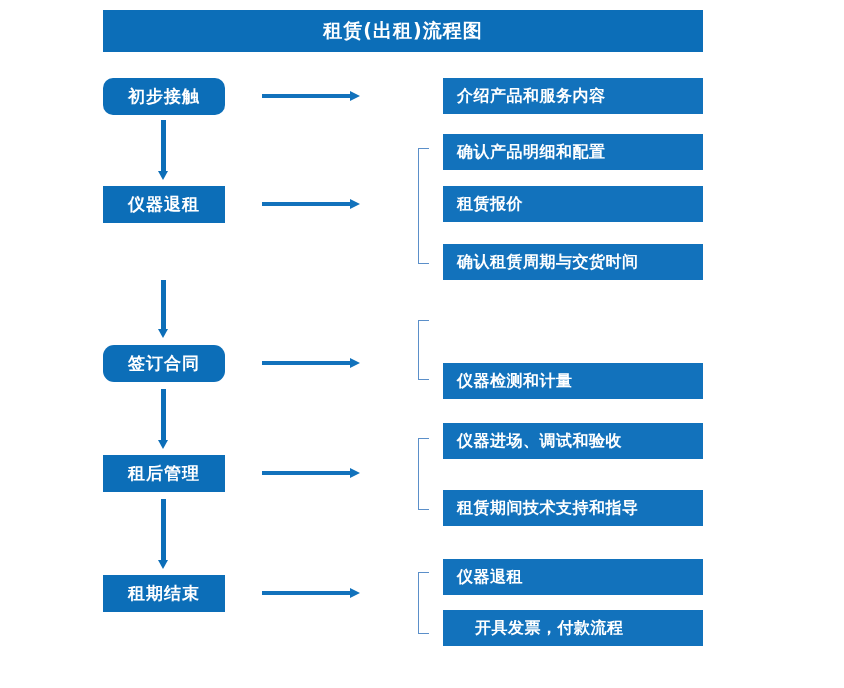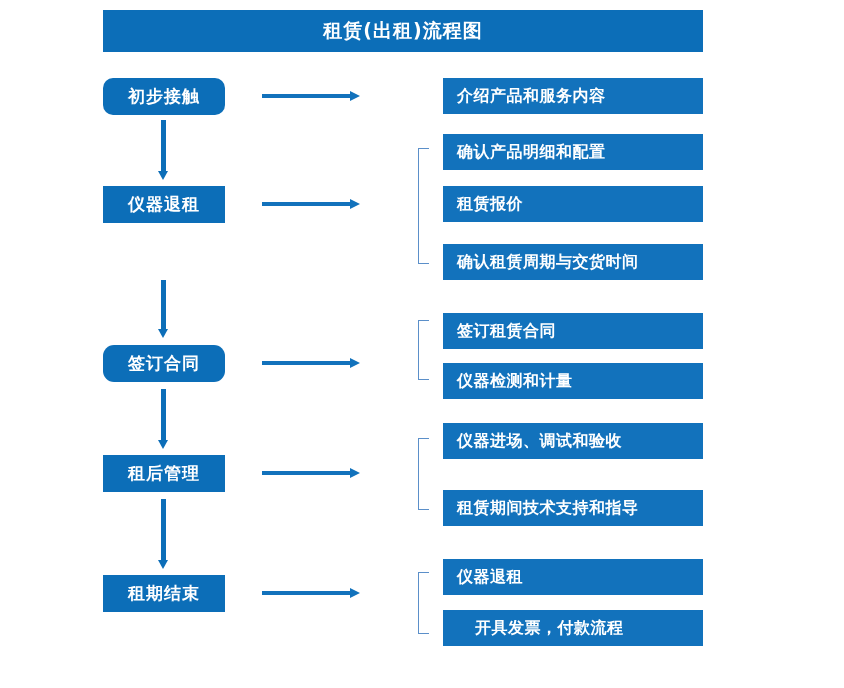--- a/index.html
+++ b/index.html
@@ -202,21 +202,20 @@
   <div class="bracket" style="top:572px; height:62px;"></div>
 
   <div class="detail-box" style="top:78px;">介绍产品和服务内容</div>
 
   <div class="detail-box" style="top:134px;">确认产品明细和配置</div>
 
   <div class="detail-box" style="top:186px;">租赁报价</div>
 
   <div class="detail-box" style="top:244px;">确认租赁周期与交货时间</div>
 
-  <div class="detail-box" style="top:313px;">签订租赁合同</div>
 
   <div class="detail-box" style="top:363px;">仪器检测和计量</div>
 
   <div class="detail-box" style="top:423px;">仪器进场、调试和验收</div>
 
   <div class="detail-box" style="top:490px;">租赁期间技术支持和指导</div>
 
   <div class="detail-box" style="top:559px;">仪器退租</div>
 
   <div class="detail-box" style="top:610px;padding-left:32px;">开具发票，付款流程</div>

